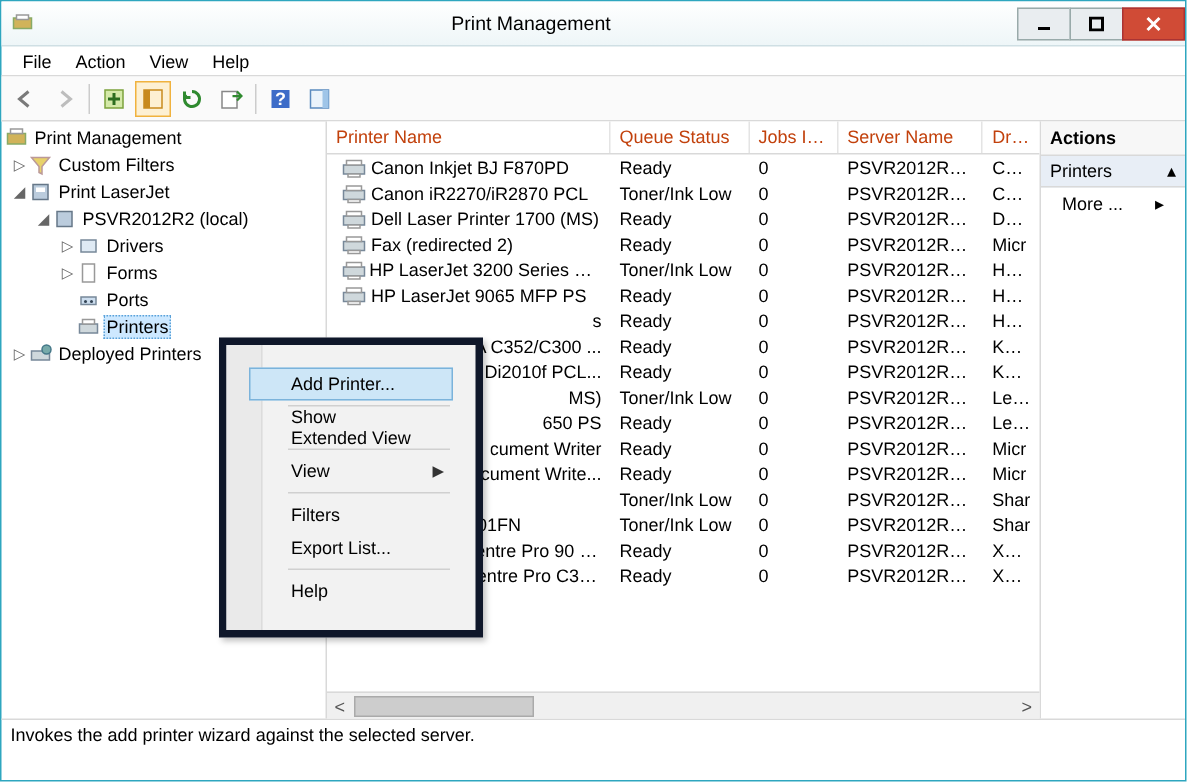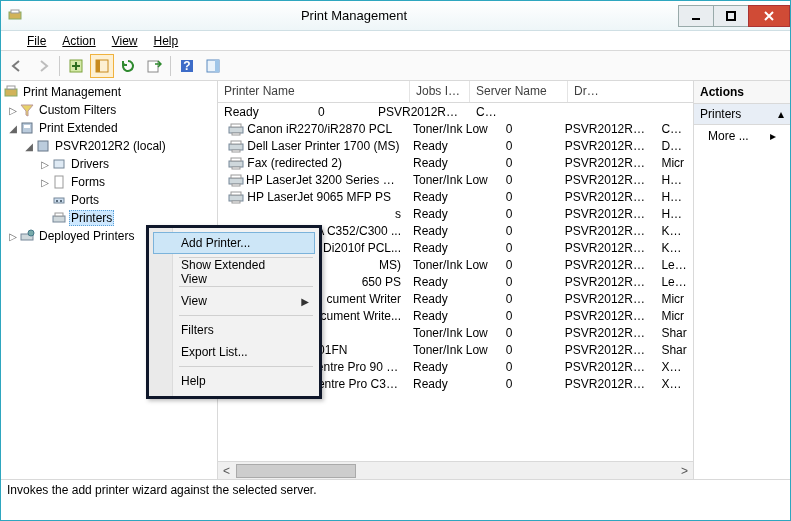--- a/index.html
+++ b/index.html
@@ -4,50 +4,50 @@
 <style>
   * { box-sizing: border-box; margin: 0; padding: 0; font-family: "Segoe UI", Tahoma, sans-serif; font-size: 12px; }
   body { background: #fff; }
   .window { width: 791px; height: 521px; border: 1px solid #2ea6bf; display: flex; flex-direction: column; position: relative; background:#fff; }
   .titlebar { height: 30px; background: linear-gradient(#fff,#eef6f8); display: flex; align-items: center; border-bottom: 1px solid #cfdfe4; }
   .title-icon { width: 16px; height: 16px; margin: 0 6px; }
   .title-text { flex: 1; text-align: center; font-size: 13px; color: #000; }
   .win-btns { display: flex; }
   .win-btn { width: 36px; height: 22px; display: flex; align-items:center; justify-content:center; border:1px solid #9aa; background:#e9edf0; margin-left:-1px; }
   .win-btn.close { background:#d04b36; border-color:#a33; color:#fff; width:42px; }
-  .menubar { height: 20px; display:flex; align-items:center; gap:4px; padding:0 20px; border-bottom:1px solid #d9d9d9;text-decoration:underline; }
+  .menubar { height: 20px; display:flex; align-items:center; gap:4px; padding:0 8px; border-bottom:1px solid #d9d9d9; }
   .menubar span { padding:2px 6px; }
   .toolbar { height: 30px; display:flex; align-items:center; gap:2px; padding:0 4px; border-bottom:1px solid #d9d9d9; background:#fafafa; }
   .tb-btn { width:24px; height:24px; display:flex; align-items:center; justify-content:center; border:1px solid transparent; }
   .tb-sep { width:1px; height:20px; background:#ccc; margin:0 2px;}
   .body { flex:1; display:flex; border-bottom:1px solid #d9d9d9; min-height:0; }
   .tree-pane { width: 217px; border-right:1px solid #d9d9d9; overflow:hidden; padding:2px 0 0 2px; }
   .tree-item { display:flex; align-items:center; height:18px; white-space:nowrap; }
   .expander { width:12px; text-align:center; color:#666; font-size:10px; cursor:pointer; }
   .ticon { width:16px; height:16px; margin-right:2px; display:inline-flex; align-items:center; justify-content:center; }
   .tree-item.selected .label { background:#cde8ff; border:1px dotted #5aa1d8; padding:0 1px; }
   .label { padding:0 2px; }
   .list-pane { flex:1; display:flex; flex-direction:column; border-right:1px solid #d9d9d9; min-width:0;}
   .list-header { display:flex; height:22px; border-bottom:1px solid #d9d9d9; background:#fff; }
-  .col { border-right:1px solid #e4e4e4; padding:3px 6px; overflow:hidden; white-space:nowrap; text-overflow:ellipsis; font-weight:normal; color:#404040; }
+  .col { border-right:1px solid #e4e4e4; padding:3px 6px; overflow:hidden; white-space:nowrap; text-overflow:ellipsis; font-weight:normal; color:#c2410c; }
   .c-name{width:192px;} .c-queue{width:94px;} .c-jobs{width:60px;} .c-server{width:98px;} .c-drive{width:38px; border-right:none;}
   .list-body { flex:1; overflow:hidden; position:relative; }
   .row { display:flex; height:17px; align-items:center; }
   .cell { padding:0 6px; overflow:hidden; white-space:nowrap; text-overflow:ellipsis; }
   .picon { width:18px; display:inline-flex; align-items:center; justify-content:center; margin-right:2px;}
   .hscroll { height:18px; border-top:1px solid #d9d9d9; display:flex; align-items:center; background:#f0f0f0; position:relative;}
   .hscroll .thumb{ position:absolute; left:18px; top:2px; height:14px; width:120px; background:#cdcdcd; border:1px solid #aaa;}
   .hscroll .arrow{ width:17px; height:17px; display:flex;align-items:center;justify-content:center; color:#555;}
   .hscroll .arrow.right{margin-left:auto;}
   .actions-pane { width:96px; display:flex; flex-direction:column; }
   .actions-header { padding:4px 6px; font-weight:bold; border-bottom:1px solid #d9d9d9; background:#f7f7f7;}
   .actions-group { background:#e8eef6; padding:3px 6px; display:flex; justify-content:space-between; align-items:center; border-bottom:1px solid #d9d9d9;}
   .actions-item { padding:4px 14px; display:flex; justify-content:space-between; align-items:flex-end;}
   .statusbar { height:40px; padding:3px 6px; color:#000; }
-  .context-menu { position:absolute; left:145px; top:224px; width:176px; background:#f2f2f2; border:3px solid #0f172a; box-shadow:2px 2px 4px rgba(0,0,0,0.25); z-index:50; padding:4px; }
+  .context-menu { position:absolute; left:145px; top:224px; width:176px; background:#f2f2f2; border:5px solid #0f172a; box-shadow:2px 2px 4px rgba(0,0,0,0.25); z-index:50; padding:15px; }
   .cm-item { height:22px; display:flex; align-items:center; padding:0 24px 0 28px; position:relative; }
   .cm-item.hover { background:#cde6f7; border:1px solid #7bb3db; padding:0 23px 0 27px;}
   .cm-sep { height:1px; background:#d0d0d0; margin:3px 2px 3px 26px;}
   .cm-arrow { position:absolute; right:6px; font-size:10px; color:#333;}
   .cm-gutter { position:absolute; left:0; top:0; bottom:0; width:24px; background:#eaeaea; border-right:1px solid #dcdcdc;}
   svg { display:block; }
 </style>
 </head>
 <body>
 
@@ -160,21 +160,21 @@
         <span class="label">Custom Filters</span>
       </div>
       <div class="tree-item" style="padding-left:4px">
         <span class="expander">◢</span>
         <span class="ticon">
             <svg width="16" height="16">
               <rect x="3" y="3" width="10" height="10" fill="#bcd" stroke="#678"></rect>
               <rect x="5" y="5" width="6" height="3" fill="#fff"></rect>
             </svg>
           </span>
-        <span class="label">Print Extended</span>
+        <span class="label">Print LaserJet</span>
       </div>
       <div class="tree-item" style="padding-left:20px">
         <span class="expander">◢</span>
         <span class="ticon">
             <svg width="16" height="16">
               <rect x="3" y="3" width="10" height="10" fill="#bcd" stroke="#678"></rect>
             </svg>
           </span>
         <span class="label">PSVR2012R2 (local)</span>
       </div>
@@ -223,26 +223,34 @@
               <circle cx="12" cy="5" r="3" fill="#7aa" stroke="#478"></circle>
             </svg>
           </span>
         <span class="label">Deployed Printers</span>
       </div>
     </div>
 
     <div class="list-pane">
       <div class="list-header">
         <div class="col c-name">Printer Name</div>
+        <div class="col c-queue">Queue Status</div>
         <div class="col c-jobs">Jobs In ...</div>
         <div class="col c-server">Server Name</div>
         <div class="col c-drive">Drive</div>
       </div>
       <div class="list-body" id="list-body">
           <div class="row">
+            <div class="cell c-name" style="display:flex;align-items:center;">&nbsp;<span class="picon">
+                <svg width="16" height="14">
+                  <rect x="1" y="5" width="14" height="6" fill="#cfd8dc" stroke="#789"></rect>
+                  <rect x="3" y="2" width="10" height="3" fill="#fff" stroke="#999"></rect>
+                  <rect x="4" y="11" width="8" height="2" fill="#fff" stroke="#999"></rect>
+                </svg>
+              </span><span style="overflow:hidden;text-overflow:ellipsis;">Canon Inkjet BJ F870PD</span></div>
             <div class="cell c-queue">Ready</div>
             <div class="cell c-jobs">0</div>
             <div class="cell c-server">PSVR2012R2 (l...</div>
             <div class="cell c-drive">Canc</div>
           </div>
           <div class="row">
             <div class="cell c-name" style="display:flex;align-items:center;">&nbsp;<span class="picon">
                 <svg width="16" height="14">
                   <rect x="1" y="5" width="14" height="6" fill="#cfd8dc" stroke="#789"></rect>
                   <rect x="3" y="2" width="10" height="3" fill="#fff" stroke="#999"></rect>

